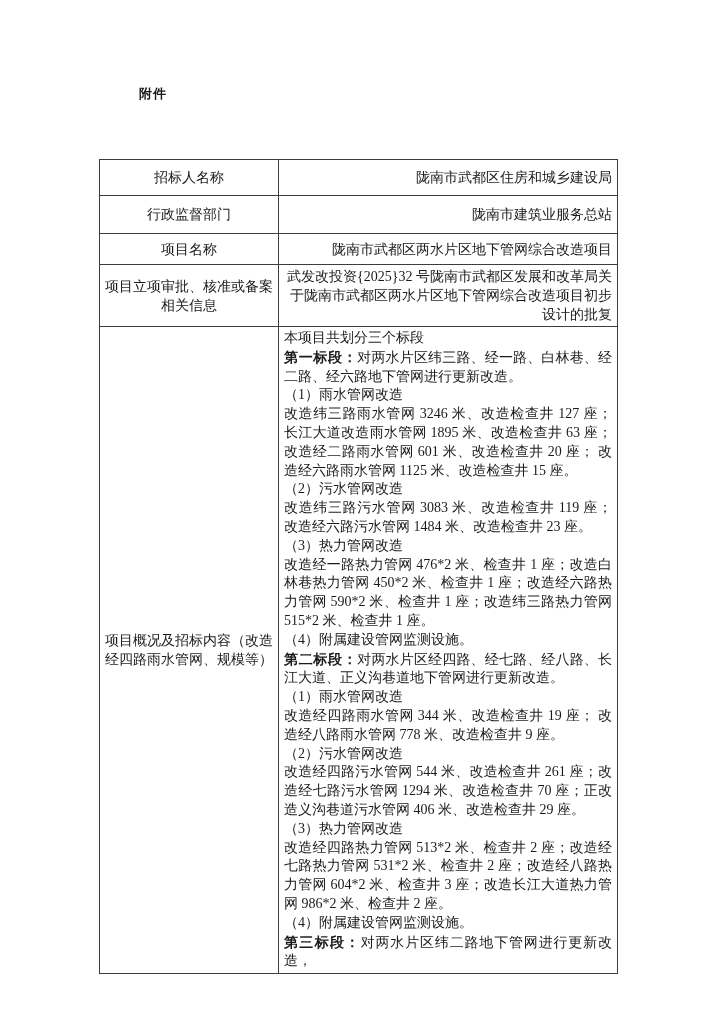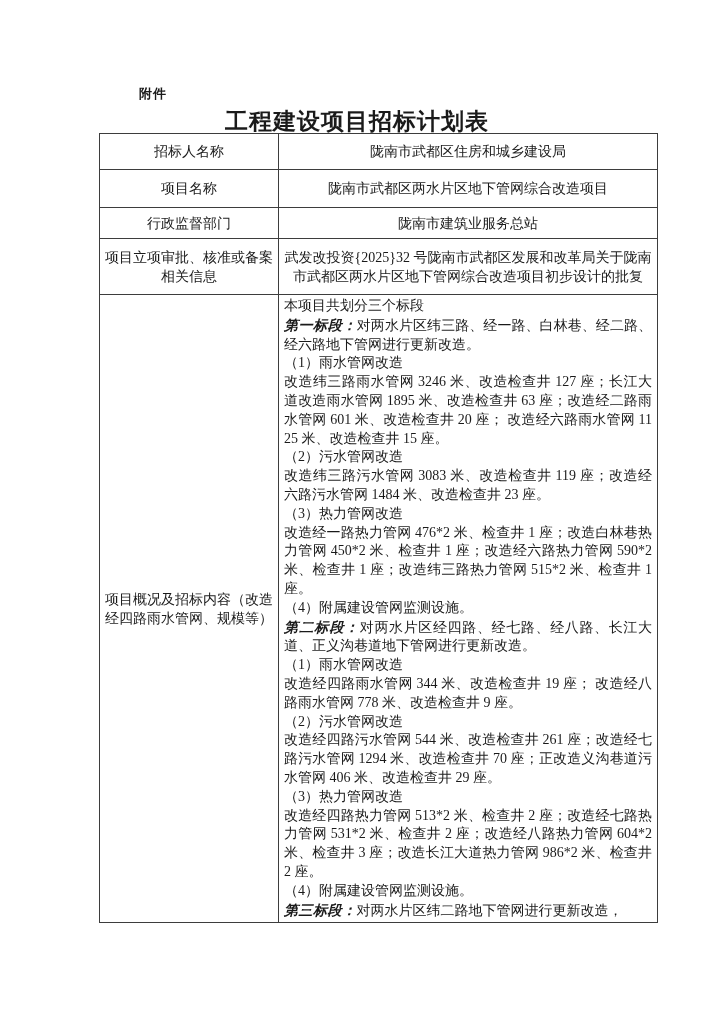--- a/index.html
+++ b/index.html
@@ -37,80 +37,78 @@
     margin: 0;
     text-align: center;
     font-size: 23px;
     font-weight: bold;
     font-family: "Liberation Sans", sans-serif;
     letter-spacing: 1px;
   }
   table.plan {
     position: absolute;
     left: 99px;
-    top: 133px;
-    width: 559px;
+    top: 159px;
+    width: 519px;
     border-collapse: collapse;
     table-layout: fixed;
   }
   table.plan td {
     border: 1px solid #3d3d3d;
     font-size: 14px;
     vertical-align: middle;
     padding: 2px 5px;
   }
   table.plan tr:nth-child(1) td { height: 31px; }
   table.plan tr:nth-child(2) td { height: 33px; }
   table.plan tr:nth-child(3) td { height: 26px; }
   table.plan tr:nth-child(4) td { height: 51px; }
   td.cell-label {
     width: 168px;
     text-align: center;
     line-height: 19px;
   }
   td.cell-value {
-    text-align: center;
+    text-align: right;
     line-height: 19px;
   }
   td.cell-overview {
     vertical-align: top;
     text-align: justify;
     padding: 3px 6px 2px 7px;
   }
   .para {
     line-height: 18.8px;
     text-align: justify;
     word-break: break-all;
   }
   .para b {
     font-family: "Liberation Sans", sans-serif;
     letter-spacing: 0.5px;
-    font-style: italic;
   }
 </style>
 </head>
 <body>
 
 <div class="page">
   <div class="attachment">附件</div>
-  <h1 class="title">工程建设项目招标计划表</h1>
 
   <table class="plan">
     <tbody>
       <tr>
         <td class="cell-label">招标人名称</td>
         <td class="cell-value">陇南市武都区住房和城乡建设局</td>
       </tr>
       <tr>
+        <td class="cell-label">行政监督部门</td>
+        <td class="cell-value">陇南市建筑业服务总站</td>
+      </tr>
+      <tr>
         <td class="cell-label">项目名称</td>
         <td class="cell-value">陇南市武都区两水片区地下管网综合改造项目</td>
-      </tr>
-      <tr>
-        <td class="cell-label">行政监督部门</td>
-        <td class="cell-value">陇南市建筑业服务总站</td>
       </tr>
       <tr>
         <td class="cell-label">项目立项审批、核准或备案相关信息</td>
         <td class="cell-value">武发改投资{2025}32 号陇南市武都区发展和改革局关于陇南市武都区两水片区地下管网综合改造项目初步设计的批复</td>
       </tr>
       <tr>
         <td class="cell-label">项目概况及招标内容（改造经四路雨水管网、规模等）</td>
         <td class="cell-overview">
             <div class="para">本项目共划分三个标段</div>
             <div class="para"><b>第一标段：</b>对两水片区纬三路、经一路、白林巷、经二路、经六路地下管网进行更新改造。</div>

